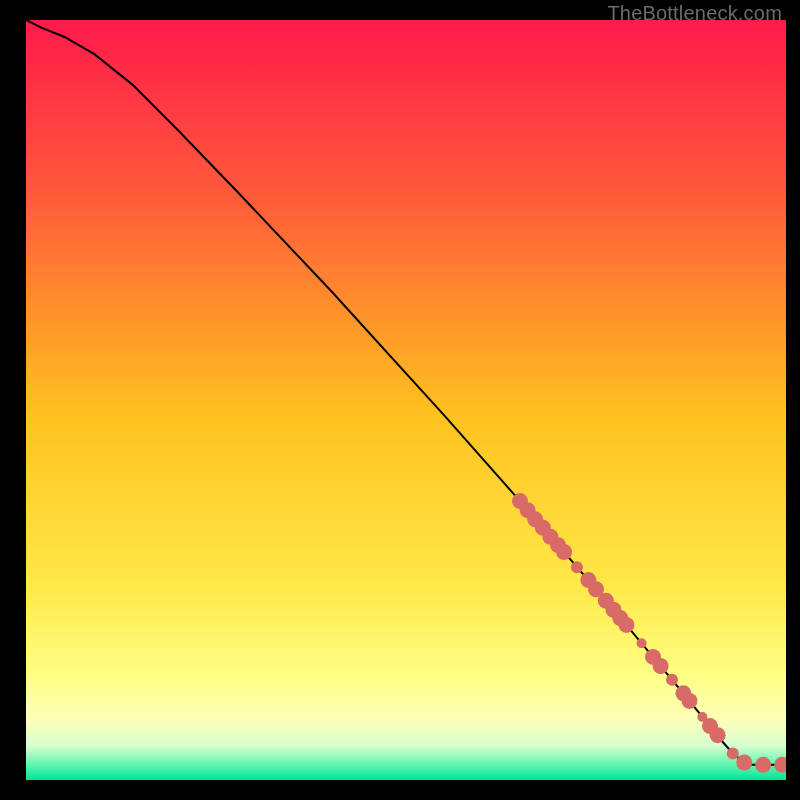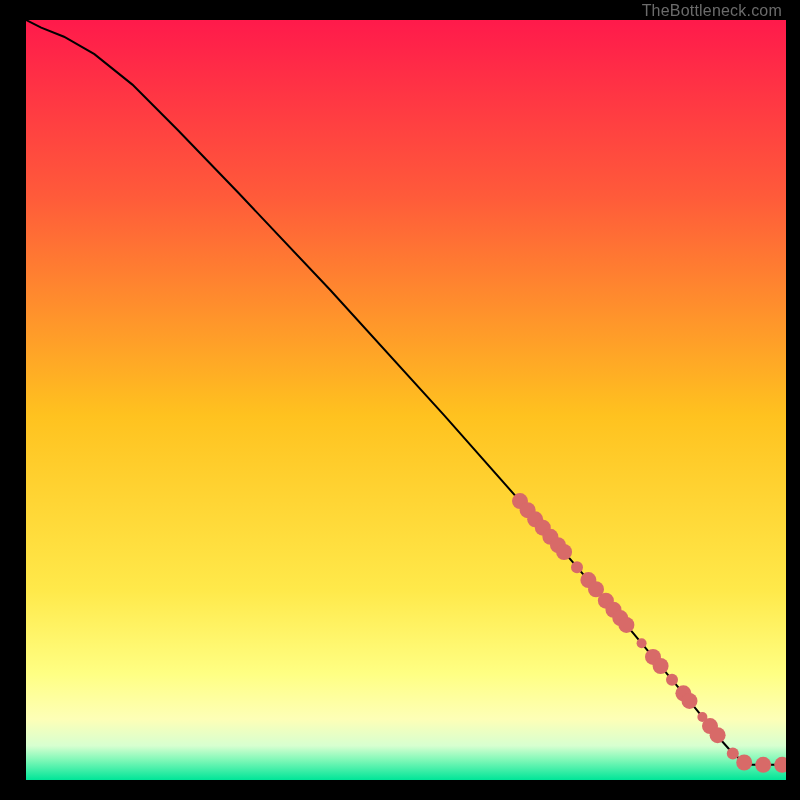--- a/index.html
+++ b/index.html
@@ -25,21 +25,21 @@
     top: 20px;
     width: 760px;
     height: 760px;
     overflow: hidden;
   }
   .watermark {
     position: absolute;
     top: 2px;
     right: 18px;
     color: #6b6b6b;
-    font-size: 16px;
+    font-size: 20px;
     font-weight: 400;
     letter-spacing: 0.2px;
   }
   svg {
     display: block;
   }
 </style>
 </head>
 <body>
 <div class="frame">

